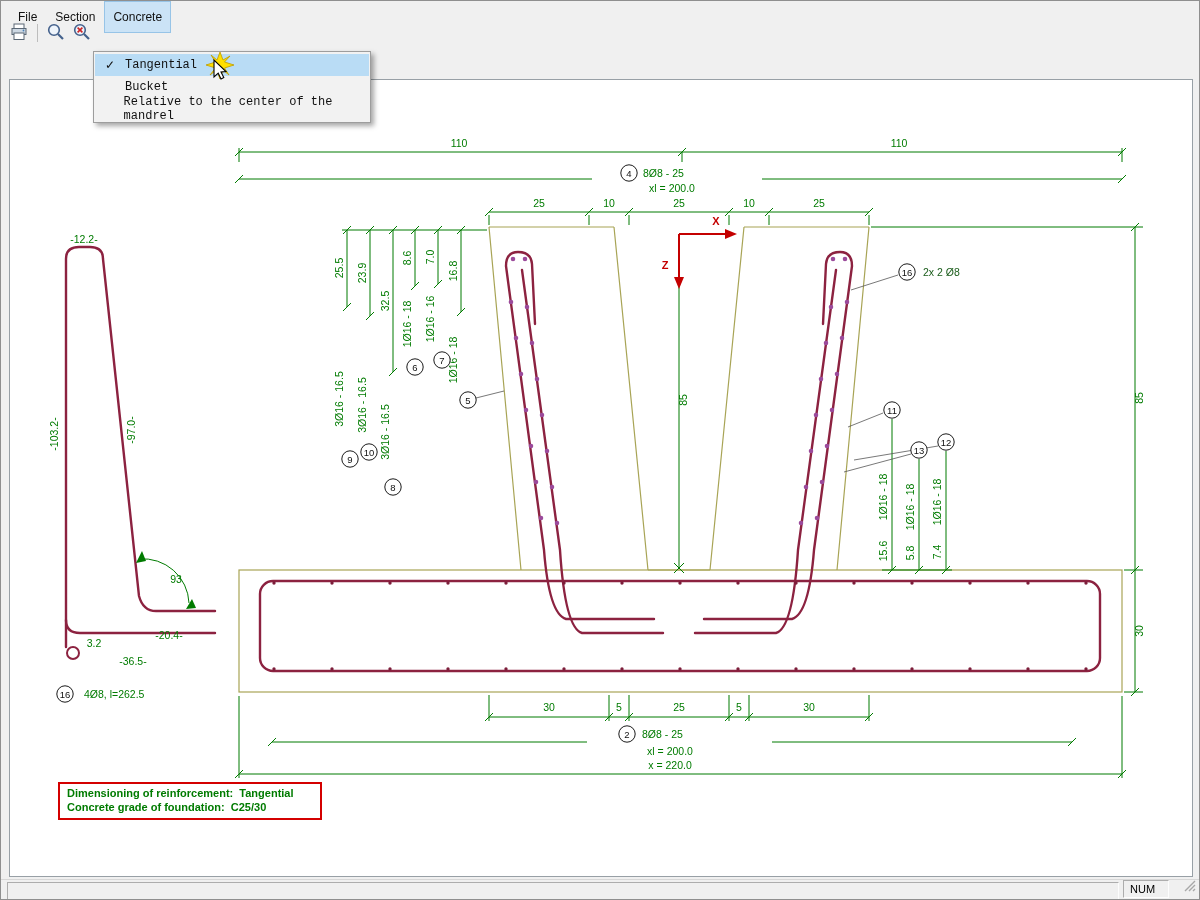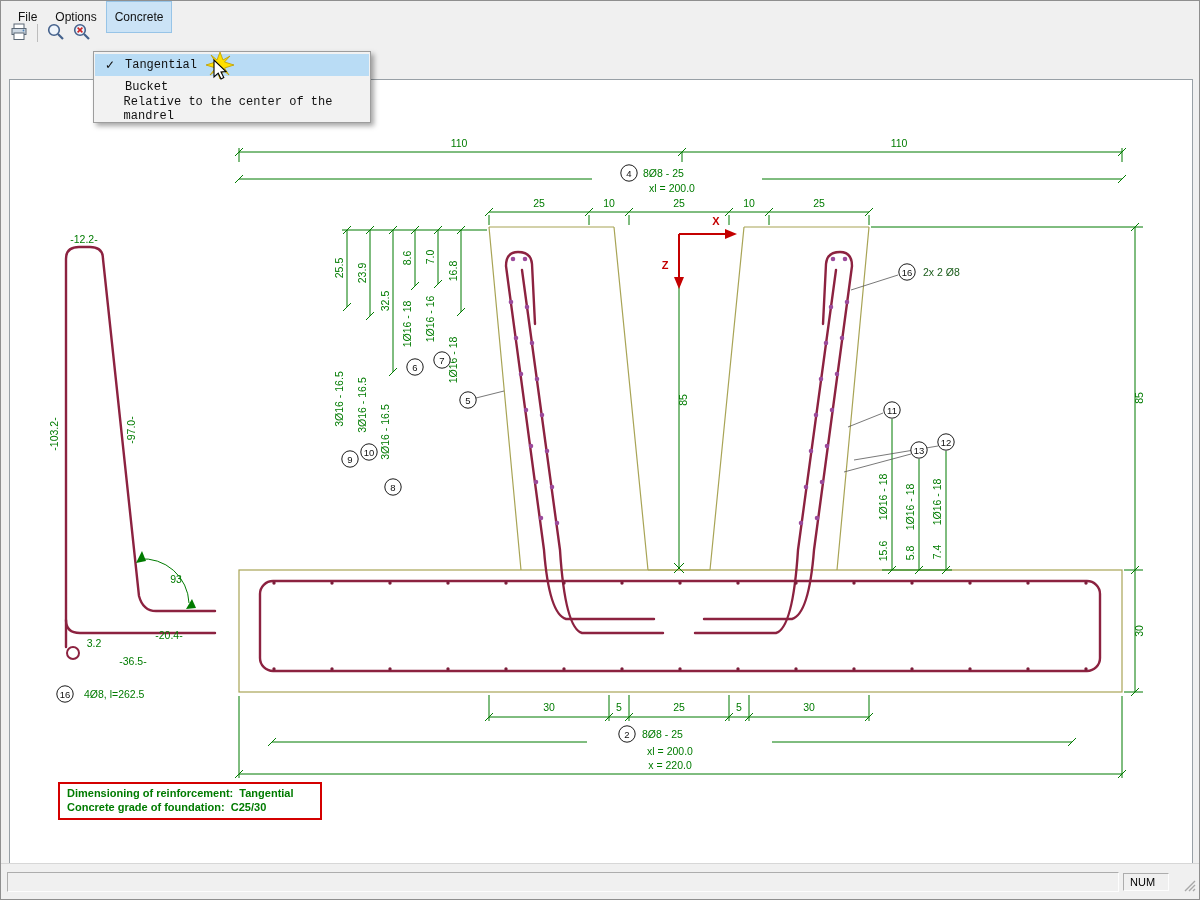--- a/index.html
+++ b/index.html
@@ -24,22 +24,22 @@
   svg.drawing{position:absolute;left:0;top:0;width:1182px;height:796px;}
   
   .dropdown{position:absolute;left:92px;top:50px;width:278px;background:#f2f2f2;border:1px solid #9d9d9d;
             box-shadow:3px 3px 5px rgba(0,0,0,.35);padding:2px 1px;z-index:20;box-sizing:border-box;}
   .dd-item{height:22px;display:flex;align-items:center;font-size:12px;color:#111;padding-left:6px;}
   .dd-item.selected{background:#b9dcf5;}
   .dd-check{width:18px;text-align:center;font-size:12px;}
   .dd-label{padding-left:6px;font-family:Liberation Mono, monospace;}
   .cursor-fx{position:absolute;left:198px;top:50px;z-index:30;pointer-events:none;}
   
-  .statusbar{position:absolute;left:0;bottom:0;width:100%;height:36px;background:#f0f0f0;
-             border-top:1px solid #d7d7d7;display:flex;align-items:center;box-sizing:border-box;}
+  .statusbar{position:absolute;left:0;bottom:0;width:100%;height:20px;background:#f0f0f0;
+             border-top:1px solid #d7d7d7;display:flex;box-sizing:border-box;}
   .sb-main{flex:1;height:18px;margin:2px 4px 2px 6px;border:1px solid;border-color:#adadad #fdfdfd #fdfdfd #adadad;}
   .sb-num{width:46px;height:18px;line-height:17px;border:1px solid;border-color:#adadad #fdfdfd #fdfdfd #adadad;
           font-size:11px;padding-left:6px;box-sizing:border-box;margin-right:30px;}
   .sb-grip{position:absolute;right:2px;bottom:2px;}
   
   .c-line{stroke:#a8a455;stroke-width:1.2;fill:none;}
   .r-line{stroke:#8c2240;stroke-width:2.4;fill:none;stroke-linejoin:round;stroke-linecap:round;}
   .d-line{stroke:#007b00;stroke-width:1;fill:none;}
   text.d-txt{fill:#007b00;font-size:10.5px;text-anchor:middle;}
   text.d-start{text-anchor:start;}
@@ -55,21 +55,21 @@
   svg text{font-family:"Liberation Sans",sans-serif;}
 </style>
 </head>
 <body>
 
 <div class="app">
 
 
   <div class="menubar">
     <div class="menu-item">File</div>
-    <div class="menu-item">Options</div>
+    <div class="menu-item">Section</div>
     <div class="menu-item open">Concrete</div>
   </div>
 
   <div class="toolbar">
     <button class="tool-btn">
       <svg width="20" height="20" viewBox="0 0 20 20">
         <rect x="5" y="2" width="10" height="4.5" fill="#ffffff" stroke="#5a6775"></rect>
         <rect x="3" y="6.5" width="14" height="6" fill="#cdd8e3" stroke="#5a6775"></rect>
         <rect x="5" y="11" width="10" height="6.5" fill="#ffffff" stroke="#5a6775"></rect>
         <circle cx="14.5" cy="8.5" r="0.9" fill="#4a7fb5"></circle>

